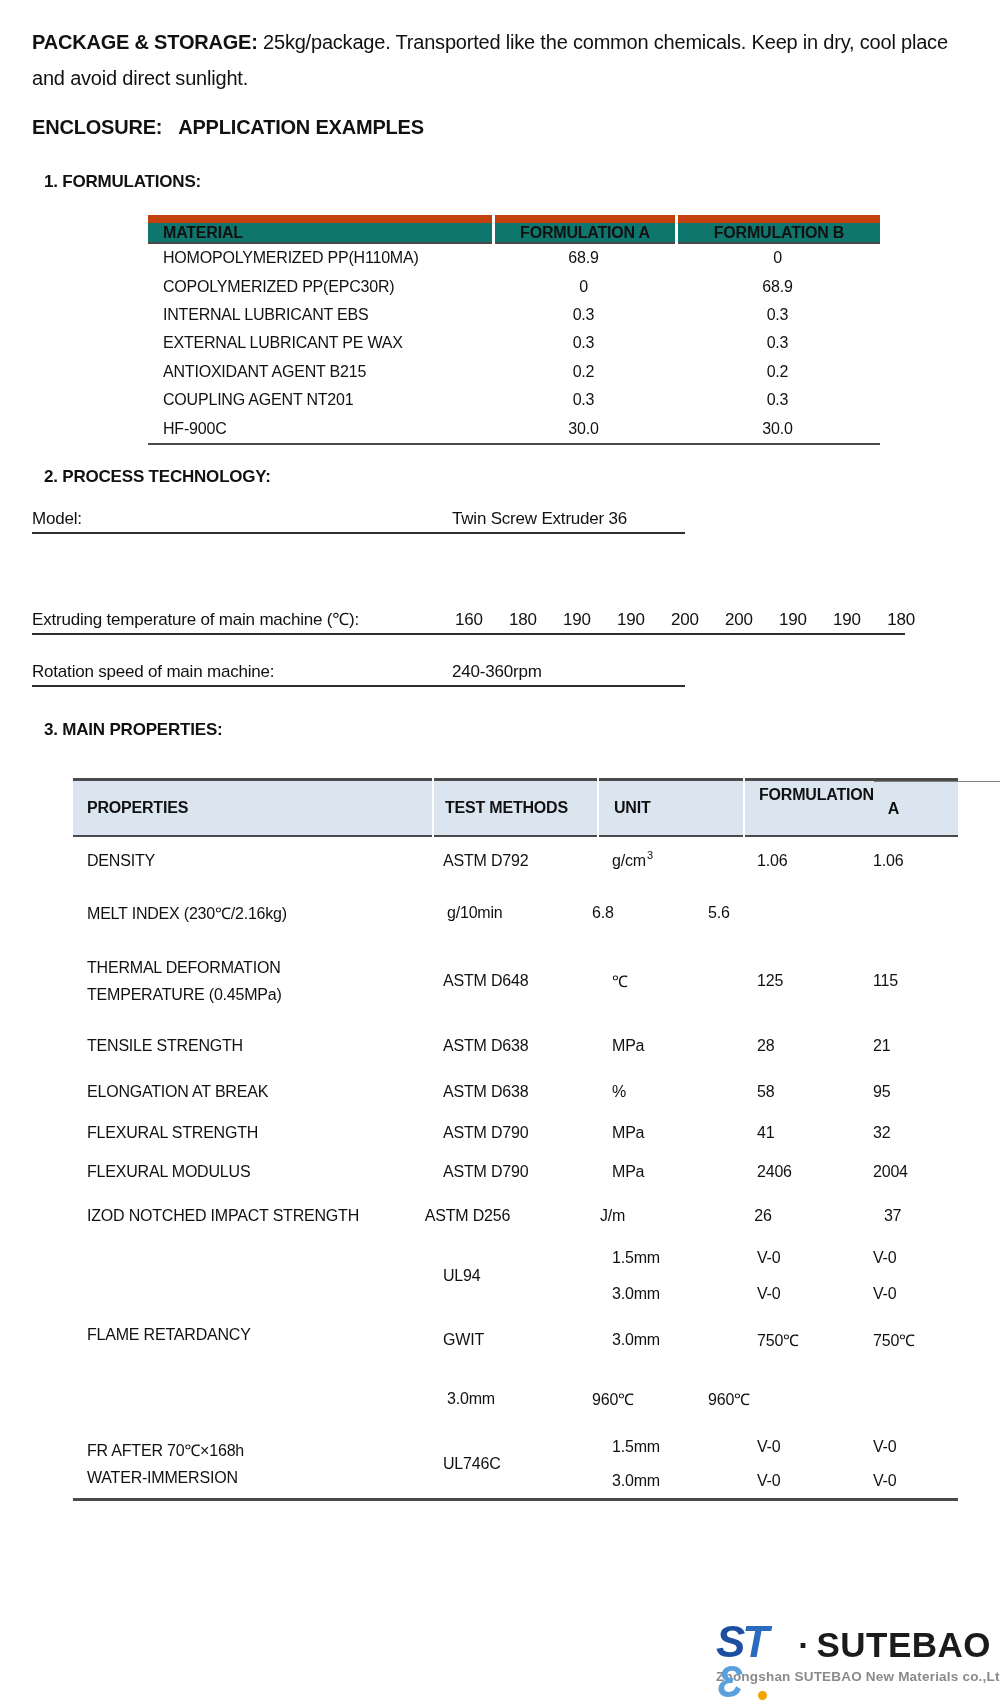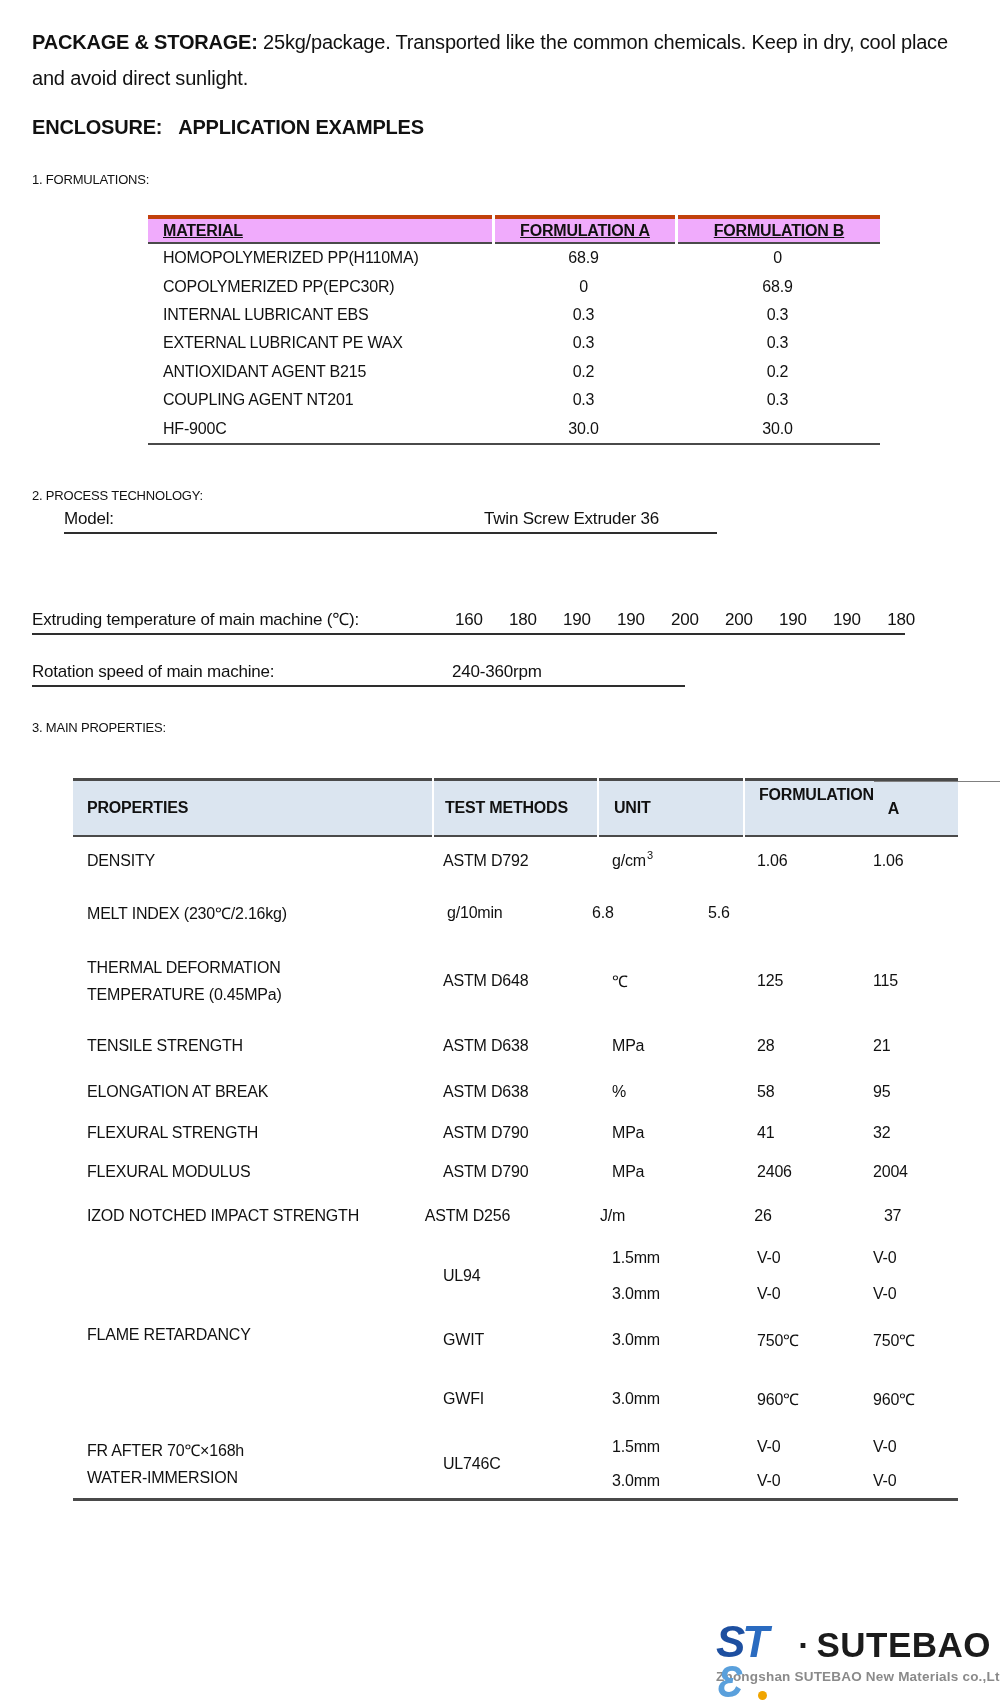--- a/index.html
+++ b/index.html
@@ -7,27 +7,27 @@
   #page {
     position:relative; width:1000px; height:1700px; background:#fff;
     font-family:"Liberation Sans", sans-serif; color:#111;
     letter-spacing:-0.2px; overflow:hidden;
   }
   
   .intro { position:absolute; left:32px; top:24px; width:945px; font-size:20px; line-height:36px; }
   .intro b { letter-spacing:-0.2px; }
   .h-enclosure { position:absolute; left:32px; top:116px; font-size:20px; font-weight:bold; }
   .h-enclosure .gap { display:inline-block; width:16px; }
-  .sec-h { position:absolute; left:32px; font-size:13px; font-weight:normal; }
+  .sec-h { position:absolute; left:44px; font-size:17px; font-weight:bold; }
   
   .ftable { position:absolute; left:148px; top:215px; width:732px; font-size:16px; }
   .f-header { display:flex; height:29px; }
   .f-header .fc {
-    background:#f0abfc; border-top:4px solid #c2410c; border-bottom:2px solid #4a4a4a;
-    font-weight:bold; display:flex; align-items:center;text-decoration:underline;
+    background:#0f766e; border-top:8px solid #c2410c; border-bottom:2px solid #4a4a4a;
+    font-weight:bold; display:flex; align-items:center;
   }
   .f-header .fc + .fc { margin-left:3px; }
   .fc1 { width:344px; padding-left:15px; }
   .f-header .fc2, .f-header .fc3 { justify-content:center; }
   .fc2 { width:180px; }
   .fc3 { width:202px; }
   .f-header .fc2 { width:180px; } .f-header .fc3 { width:202px; }
   .f-body { border-bottom:2px solid #4a4a4a; }
   .f-row { display:flex; height:28.4px; align-items:center; }
   .f-row .fc2, .f-row .fc3 { text-align:center; }
@@ -132,23 +132,23 @@
         <div class="fc3">0.3</div>
       </div>
       <div class="f-row">
         <div class="fc1">HF-900C</div>
         <div class="fc2">30.0</div>
         <div class="fc3">30.0</div>
       </div>
     </div>
   </div>
 
-  <div class="sec-h" style="top:467px;margin-top:21px;">2. PROCESS TECHNOLOGY:</div>
-
-  <div class="proc-row" style="top:506px; width:653px;margin-left:32px;">
+  <div class="sec-h" style="top:467px;">2. PROCESS TECHNOLOGY:</div>
+
+  <div class="proc-row" style="top:506px; width:653px;">
     <span class="proc-label">Model:</span>
     <span class="proc-value" style="left:420px;">Twin Screw Extruder 36</span>
   </div>
 
 
   <div class="proc-row" style="top:607px; width:873px;">
     <span class="proc-label">Extruding temperature of main machine (℃):</span>
     <span class="ext-vals">
       <span>160</span>
       <span>180</span>
@@ -271,21 +271,20 @@
               </div>
             </div>
           </div>
           <div class="f-sub" style="height:56px;">
             <div class="cell cc2">GWIT</div>
             <div class="cell cc3">3.0mm</div>
             <div class="cell cc4">750℃</div>
             <div class="cell cc5">750℃</div>
           </div>
           <div class="f-sub" style="height:62px;">
-            <div class="cell cc2">GWFI</div>
             <div class="cell cc3">3.0mm</div>
             <div class="cell cc4">960℃</div>
             <div class="cell cc5">960℃</div>
           </div>
         </div>
       </div>
 
       <div class="p-row" style="height:68px;">
         <div class="cell cc1 two-line">
           <span>FR AFTER 70℃×168h</span>

